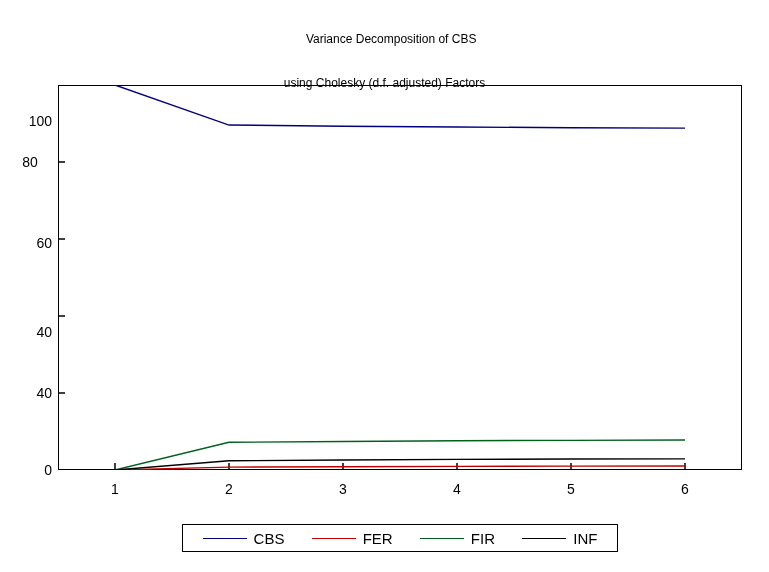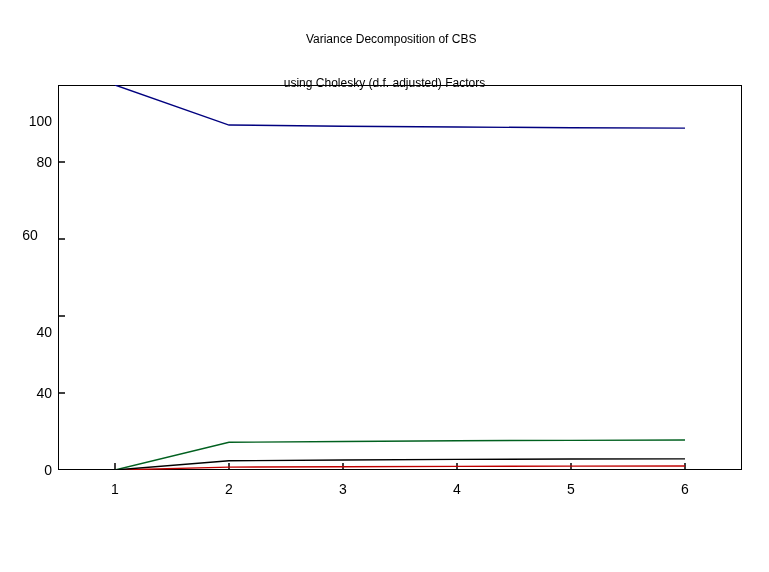--- a/index.html
+++ b/index.html
@@ -139,22 +139,22 @@
 
   <div class="chart-title">
     <span>Variance Decomposition of CBS</span>
     <span class="line2">using Cholesky (d.f. adjusted) Factors</span>
   </div>
 
   <div class="yaxis-labels" id="yaxis-labels">
       <div class="ytick" style="top: 463px;">0</div>
       <div class="ytick" style="top: 386px;">40</div>
       <div class="ytick" style="top: 325px;">40</div>
-      <div class="ytick" style="top: 228px; text-align: center;">60</div>
-      <div class="ytick" style="top: 155px;">80</div>
+      <div class="ytick" style="top: 236px;">60</div>
+      <div class="ytick" style="top: 155px; text-align: center;">80</div>
       <div class="ytick" style="top: 78px; margin-top: 36px;">100</div>
     </div>
 
   <div class="xaxis-labels" id="xaxis-labels">
       <div class="xtick" style="left: 115px; top: 482px;">1</div>
       <div class="xtick" style="left: 229px; top: 482px;">2</div>
       <div class="xtick" style="left: 343px; top: 482px;">3</div>
       <div class="xtick" style="left: 457px; top: 482px;">4</div>
       <div class="xtick" style="left: 571px; top: 482px;">5</div>
       <div class="xtick" style="left: 685px; top: 482px;">6</div>
@@ -173,14 +173,32 @@
       <line x1="285" x2="285" y1="385" y2="378" stroke="#000" stroke-width="1.5"></line>
       <line x1="399" x2="399" y1="385" y2="378" stroke="#000" stroke-width="1.5"></line>
       <line x1="513" x2="513" y1="385" y2="378" stroke="#000" stroke-width="1.5"></line>
       <line x1="627" x2="627" y1="385" y2="378" stroke="#000" stroke-width="1.5"></line>
       <polyline points="57.00,0.00 171.00,40.04 285.00,41.19 399.00,41.97 513.00,42.74 627.00,43.12" fill="none" stroke="#00007f" stroke-width="1.4"></polyline>
       <polyline points="57.00,385.00 171.00,382.11 285.00,381.73 399.00,381.34 513.00,381.15 627.00,380.96" fill="none" stroke="#c00000" stroke-width="1.4"></polyline>
       <polyline points="57.00,385.00 171.00,357.28 285.00,356.51 399.00,355.74 513.00,355.36 627.00,354.97" fill="none" stroke="#00601f" stroke-width="1.4"></polyline>
       <polyline points="57.00,385.00 171.00,375.76 285.00,374.99 399.00,374.41 513.00,374.03 627.00,373.83" fill="none" stroke="#000000" stroke-width="1.4"></polyline>
     </svg>
 
+  <div class="legend-box" id="legend-box">
+      <div class="legend-item">
+        <span class="legend-swatch" style="border-top-color: rgb(0, 0, 127);"></span>
+        <span class="legend-label">CBS</span>
+      </div>
+      <div class="legend-item">
+        <span class="legend-swatch" style="border-top-color: rgb(192, 0, 0);"></span>
+        <span class="legend-label">FER</span>
+      </div>
+      <div class="legend-item">
+        <span class="legend-swatch" style="border-top-color: rgb(0, 96, 31);"></span>
+        <span class="legend-label">FIR</span>
+      </div>
+      <div class="legend-item">
+        <span class="legend-swatch" style="border-top-color: rgb(0, 0, 0);"></span>
+        <span class="legend-label">INF</span>
+      </div>
+    </div>
 
 </div>
 
 </body></html>

